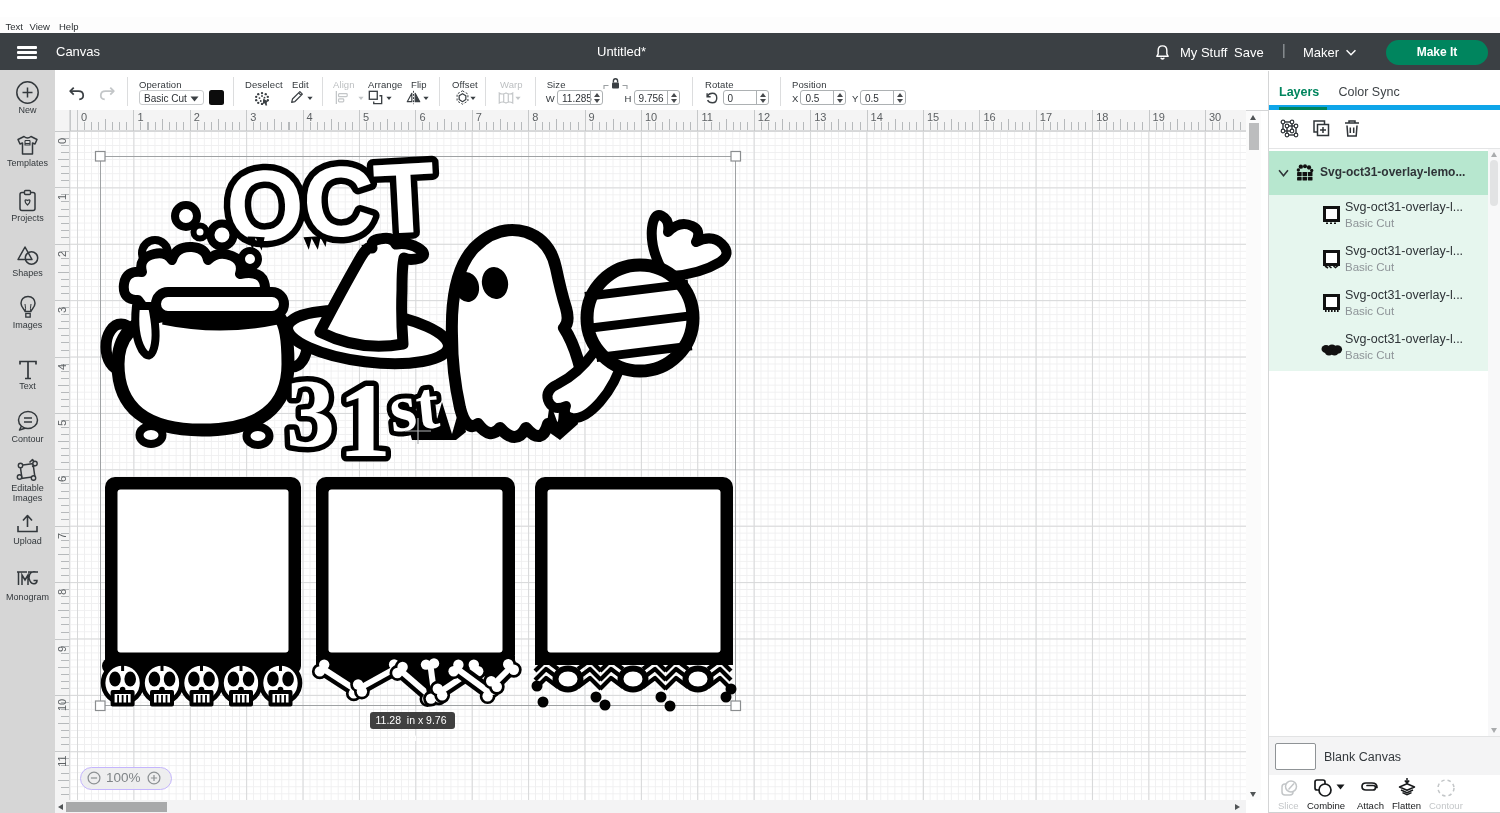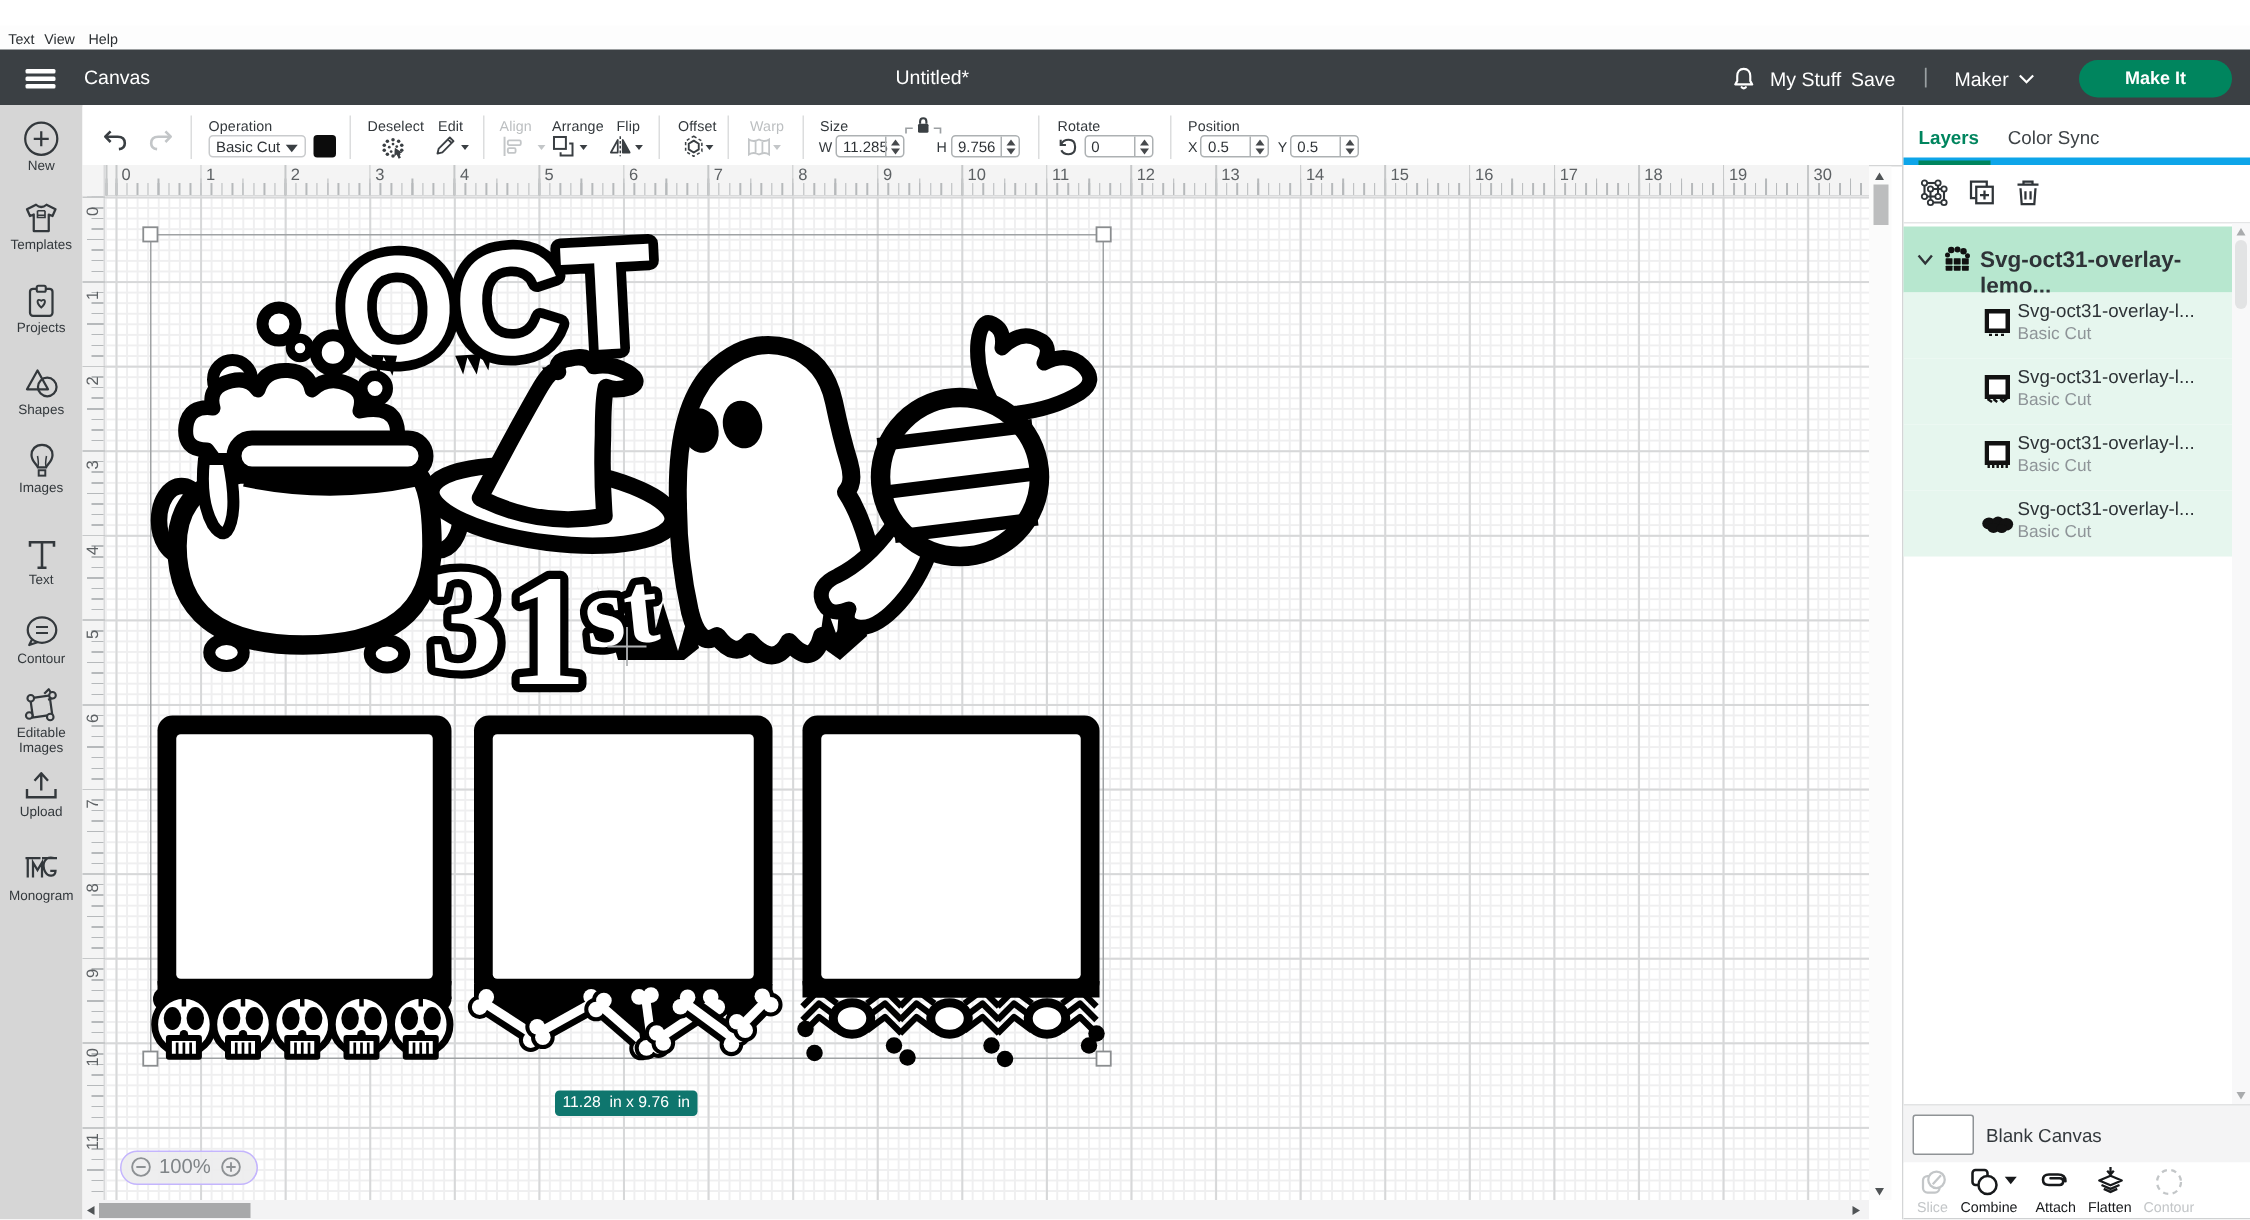--- a/index.html
+++ b/index.html
@@ -604,21 +604,21 @@
       <div id="vsbthumb"></div>
       <div class="sbarrow" style="left:4px;top:4px;border-left:3.5px solid transparent;border-right:3.5px solid transparent;border-bottom:5px solid #505456"></div>
       <div class="sbarrow" style="left:4px;top:681px;border-left:3.5px solid transparent;border-right:3.5px solid transparent;border-top:5px solid #505456"></div>
     </div>
 <div id="hsb">
       <div id="hsbthumb"></div>
       <div class="sbarrow" style="left:3px;top:3.5px;border-top:3.5px solid transparent;border-bottom:3.5px solid transparent;border-right:5px solid #505456"></div>
       <div class="sbarrow" style="right:6px;top:3.5px;border-top:3.5px solid transparent;border-bottom:3.5px solid transparent;border-left:5px solid #505456"></div>
     </div>
 
-<div style="position:absolute;left:370px;top:712px;width:95px;height:17px;background:#0f766e;border-radius:3px;color:#fff;font-size:10.5px;text-align:center;line-height:17px;margin-top:15px;">11.28&nbsp; in x 9.76&nbsp; in</div>
+<div style="position:absolute;left:370px;top:712px;width:85px;height:17px;background:#404040;border-radius:3px;color:#fff;font-size:10.5px;text-align:center;line-height:17px;">11.28&nbsp; in x 9.76&nbsp; in</div>
 
 <div style="position:absolute;left:80px;top:767px;width:92px;height:23px;background:rgba(236,236,237,0.9);border:1px solid #c4b5fd;border-radius:13px;">
   <svg style="position:absolute;left:6px;top:3px;" width="14" height="14" viewBox="0 0 18 18">
         <circle cx="9" cy="9" r="7.6" fill="none" stroke="#8d9194" stroke-width="1.6"></circle>
         <path d="M5 9 H13" stroke="#8d9194" stroke-width="1.6"></path>
       </svg>
   <span style="position:absolute;left:25px;top:2px;font-size:13.5px;color:#7f8487;">100%</span>
   <svg style="position:absolute;left:66px;top:3px;" width="14" height="14" viewBox="0 0 18 18">
         <circle cx="9" cy="9" r="7.6" fill="none" stroke="#8d9194" stroke-width="1.6"></circle>
         <path d="M5 9 H13 M9 5 V13" stroke="#8d9194" stroke-width="1.6"></path>
@@ -671,21 +671,21 @@
             <circle cx="4" cy="8" r="2"></circle>
             <circle cx="20" cy="8.6" r="2"></circle>
             <rect x="2.5" y="10.5" width="5.5" height="5" rx="0.5"></rect>
             <rect x="9" y="10.5" width="5.5" height="5" rx="0.5"></rect>
             <rect x="15.5" y="10.5" width="5.5" height="5" rx="0.5"></rect>
             <rect x="2.5" y="16.5" width="5.5" height="4" rx="0.5"></rect>
             <rect x="9" y="16.5" width="5.5" height="4" rx="0.5"></rect>
             <rect x="15.5" y="16.5" width="5.5" height="4" rx="0.5"></rect>
           </g>
         </svg>
-    <span style="position:absolute;left:51px;top:14px;font-size:15px;font-weight:700;color:#2e3337;letter-spacing:0px">Svg-oct31-overlay-lemo...</span>
+    <span style="position:absolute;left:51px;top:14px;font-size:12px;font-weight:700;color:#2e3337;letter-spacing:0px">Svg-oct31-overlay-lemo...</span>
   </div>
 
   <div class="layrow" style="top:124px;height:44px;background:#e6f6ee">
     <svg style="position:absolute;left:54px;top:11px" width="17" height="19" viewBox="0 0 17 19">
           <rect x="1.5" y="1.5" width="14" height="13" fill="#fff" stroke="#111" stroke-width="3"></rect>
           <path d="M3 16.5 h2 v1.5 h-2 z M7 16.5 h2 v1.5 h-2 z M11 16.5 h2 v1.5 h-2 z" fill="#111"></path>
           <path d="M1.5 15 H15.5" stroke="#111" stroke-width="2"></path>
         </svg>
     <span class="t1" style="position:absolute;left:76px;top:5px">Svg-oct31-overlay-l...</span>
     <span class="t2" style="position:absolute;left:76px;top:22px">Basic Cut</span>

